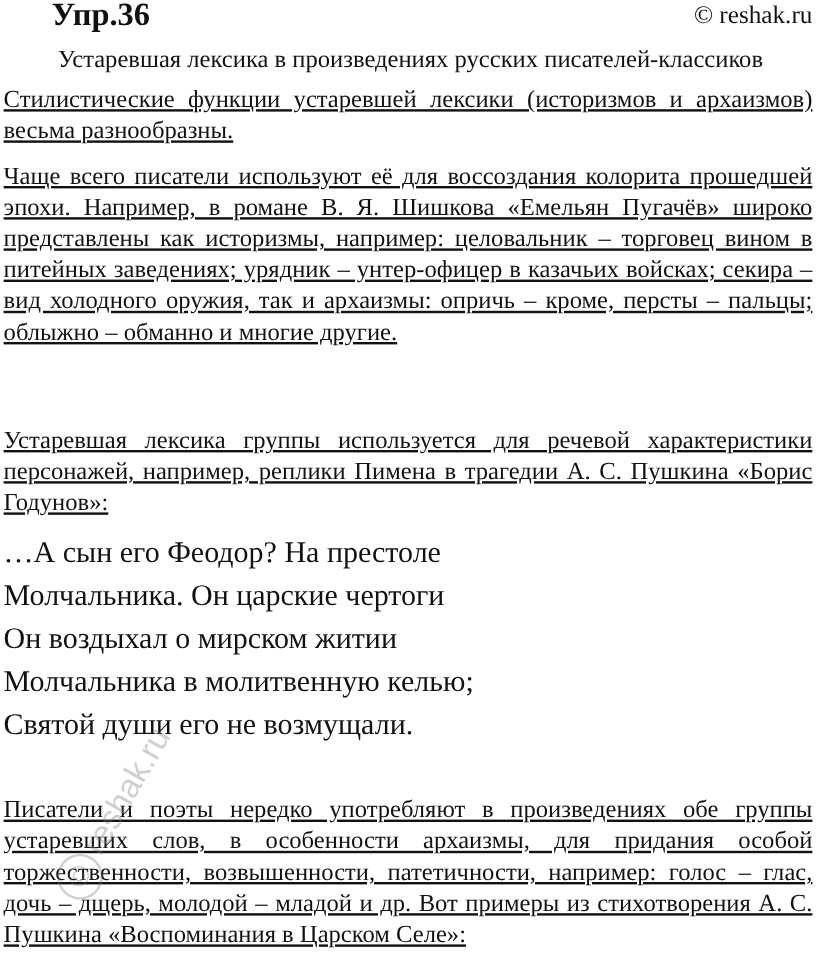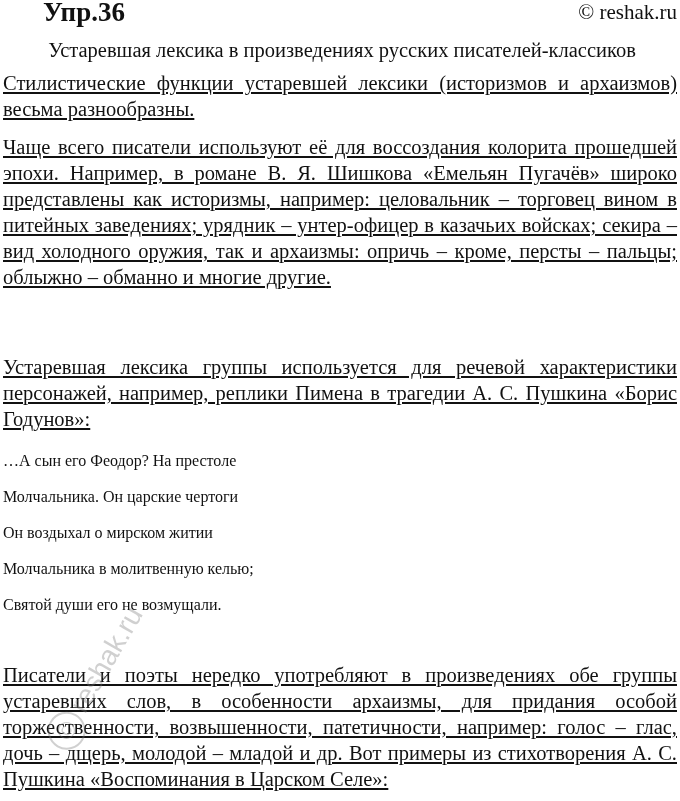--- a/index.html
+++ b/index.html
@@ -67,21 +67,21 @@
     .poem {
       position: absolute;
       left: 3px;
       top: 443px;
       width: 674px;
       margin: 0;
       padding: 0;
       list-style: none;
     }
     .poem li {
-      font-size: 16px;
+      font-size: 25px;
       line-height: 36px;
       height: 36px;
       white-space: nowrap;
     }
     .watermark {
       position: absolute;
       left: 64px;
       top: 678px;
       width: 80px;
       height: 100px;

